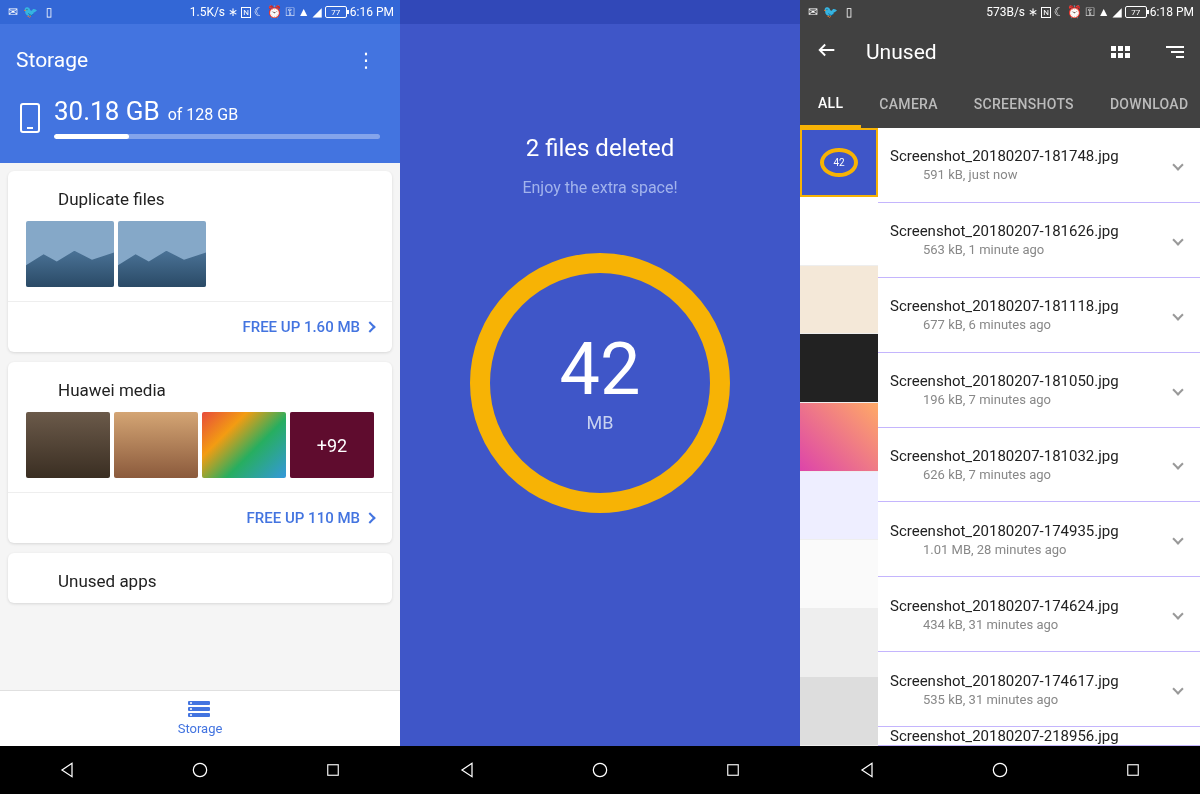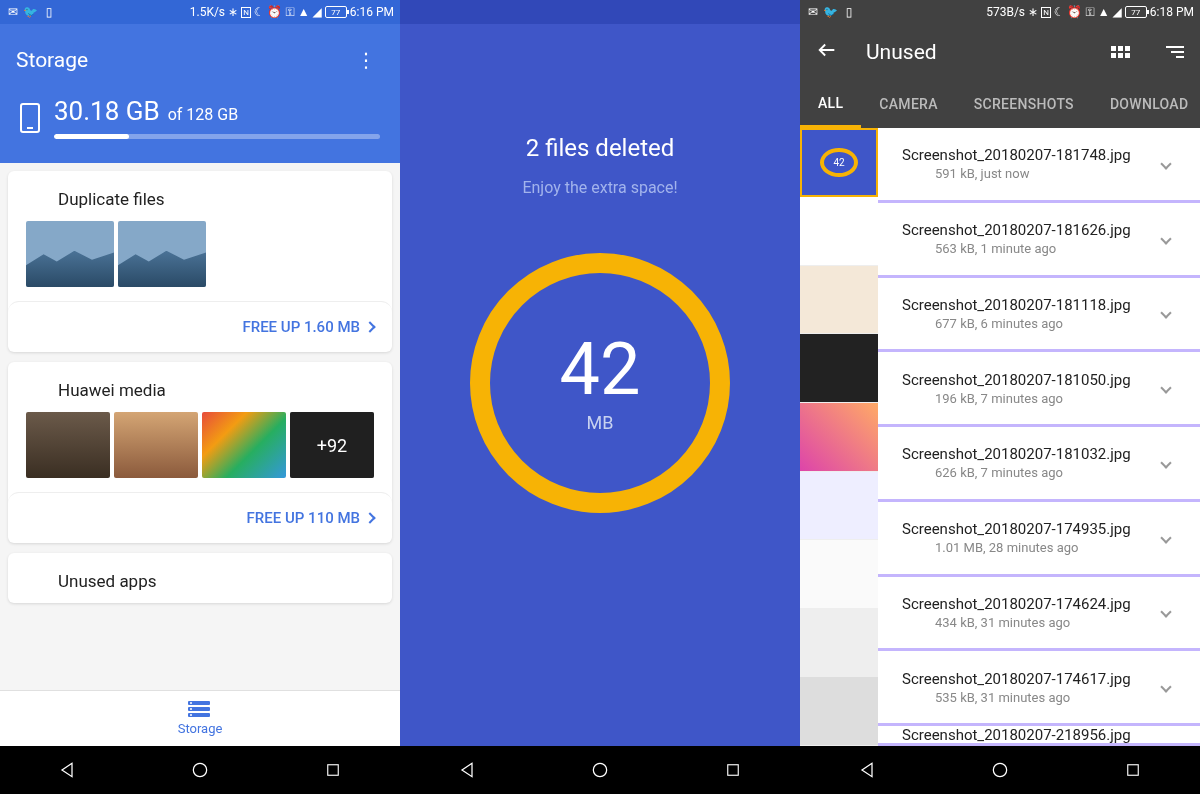--- a/index.html
+++ b/index.html
@@ -36,23 +36,23 @@
 .s1 .bar-fill { height: 100%; background: #fff; width: 23%; border-radius: 3px; }
 .s1 .content { flex: 1; overflow: hidden; padding: 8px; }
 .card { background: #fff; border-radius: 6px; margin-bottom: 10px; box-shadow: 0 1px 3px rgba(0,0,0,0.12); overflow: hidden; }
 .card-title { font-size: 17px; padding: 18px 18px 12px; color: #222; margin-left: 32px; }
 .thumbs { display: flex; gap: 4px; padding: 0 18px 14px; }
 .thumb { width: 88px; height: 66px; background: #85a8c8; border-radius: 2px; position: relative; overflow: hidden; }
 .thumb.mtn::before { content:''; position:absolute; bottom:0; left:0; right:0; height:55%; background: linear-gradient(180deg,#4a7296,#2a4a66); clip-path: polygon(0 40%, 20% 10%, 35% 30%, 55% 0, 75% 25%, 100% 5%, 100% 100%, 0 100%); }
 .thumb.brown { background: linear-gradient(180deg,#6b5a4a,#3a2e22); }
 .thumb.rock { background: linear-gradient(180deg,#d4a574,#8b5a3c); }
 .thumb.color { background: linear-gradient(135deg,#e74c3c 0%,#f39c12 30%,#27ae60 60%,#3498db 100%); }
-.thumb.dark { background: #404040; }
+.thumb.dark { background: #be185d; }
 .thumb .overlay { position: absolute; inset: 0; background: rgba(0,0,0,0.5); color: #fff; display: flex; align-items: center; justify-content: center; font-size: 18px; }
-.card-action { border-top: 1px solid #eee; padding: 16px 18px; text-align: right; color: #4374e0; font-size: 15px; font-weight: 500; display: flex; align-items: center; justify-content: flex-end; gap: 6px; border-radius: 11px; }
+.card-action { border-top: 1px solid #eee; padding: 16px 18px; text-align: right; color: #4374e0; font-size: 15px; font-weight: 500; display: flex; align-items: center; justify-content: flex-end; gap: 6px; }
 .chev-r { width: 8px; height: 8px; border-right: 2px solid #4374e0; border-top: 2px solid #4374e0; transform: rotate(45deg); }
 .s1 .bottom-tabs { height: 56px; background: #fff; display: flex; border-top: 1px solid #e0e0e0; }
 .s1 .tab { flex: 1; display: flex; flex-direction: column; align-items: center; justify-content: center; gap: 2px; font-size: 13px; color: #757575; }
 .s1 .tab.active { color: #4374e0; }
 .tab-icon { width: 24px; height: 18px; }
 
 
 .s2 { background: #3f56c8; color: #fff; display: flex; flex-direction: column; }
 .s2 .body { flex: 1; display: flex; flex-direction: column; align-items: center; padding-top: 110px; }
 .s2 .msg1 { font-size: 24px; font-weight: 400; }
@@ -71,21 +71,21 @@
 .s3 .action-icon { padding: 8px; display: flex; }
 .s3 .tabs { display: flex; height: 48px; align-items: center; position: relative; }
 .s3 .tab3 { padding: 0 18px; font-size: 14px; font-weight: 500; color: #bbb; letter-spacing: 0.3px; white-space: nowrap; height: 48px; display: flex; align-items: center; }
 .s3 .tab3.active { color: #fff; border-bottom: 3px solid #f7b305; }
 .s3 .list { flex: 1; overflow: hidden; display: flex; }
 .s3 .thumbnails { width: 78px; display: flex; flex-direction: column; }
 .s3 .thumbnails .t { height: 80px; border-bottom: 1px solid #eee; background: #ddd; position: relative; }
 .s3 .t.sel { border: 2px solid #f7b305; }
 .s3 .t-ring { position: absolute; inset: 18px; border: 4px solid #f7b305; border-radius: 50%; display:flex; align-items:center; justify-content:center; color:#fff; font-size:10px; background:#3f56c8; }
 .s3 .rows { flex: 1; display: flex; flex-direction: column; }
-.s3 .row { height: 80px; border-bottom: 3px solid #c4b5fd; display: flex; align-items: center; padding: 0 24px; gap: 8px; }
+.s3 .row { height: 80px; border-bottom: 1px solid #c4b5fd; display: flex; align-items: center; padding: 0 12px; gap: 8px; }
 .s3 .row-txt { flex: 1; }
 .s3 .row-name { font-size: 15px; color: #222; }
 .s3 .row-meta { font-size: 13px; color: #888; margin-top: 2px; margin-left: 33px; }
 .s3 .chev-d { width: 8px; height: 8px; border-right: 2px solid #999; border-bottom: 2px solid #999; transform: rotate(45deg); margin-right: 6px; }
 
 .grid-icon { display: grid; grid-template-columns: repeat(3,5px); grid-template-rows: repeat(2,5px); gap: 2px; }
 .grid-icon span { background: #fff; }
 .sort-icon { display: flex; flex-direction: column; gap: 3px; align-items: flex-end; }
 .sort-icon span { height: 2px; background: #fff; }
 .sort-icon span:nth-child(1){width:18px;} .sort-icon span:nth-child(2){width:13px;} .sort-icon span:nth-child(3){width:8px;}

